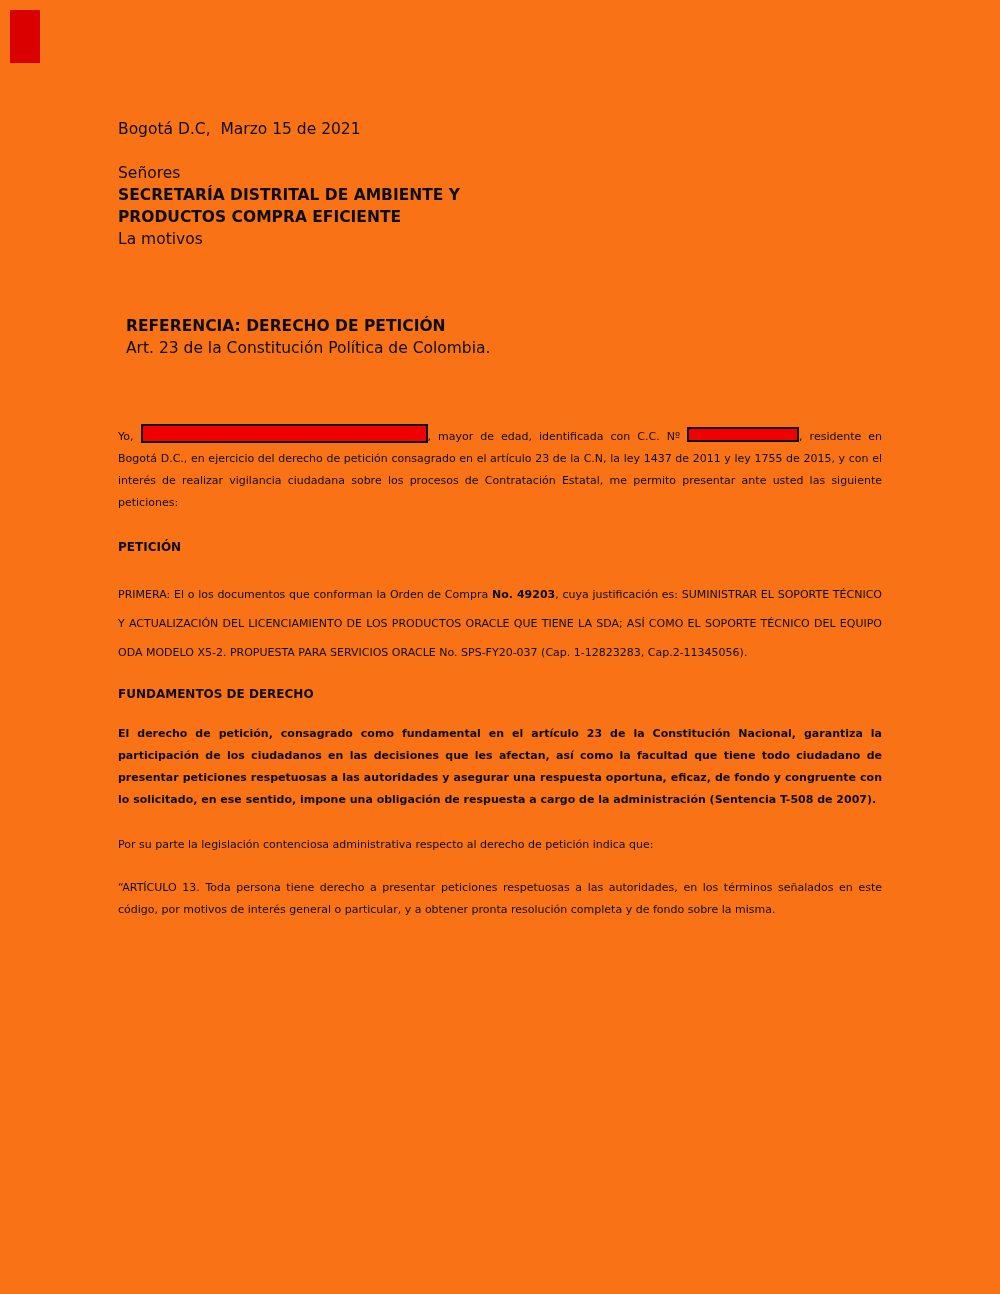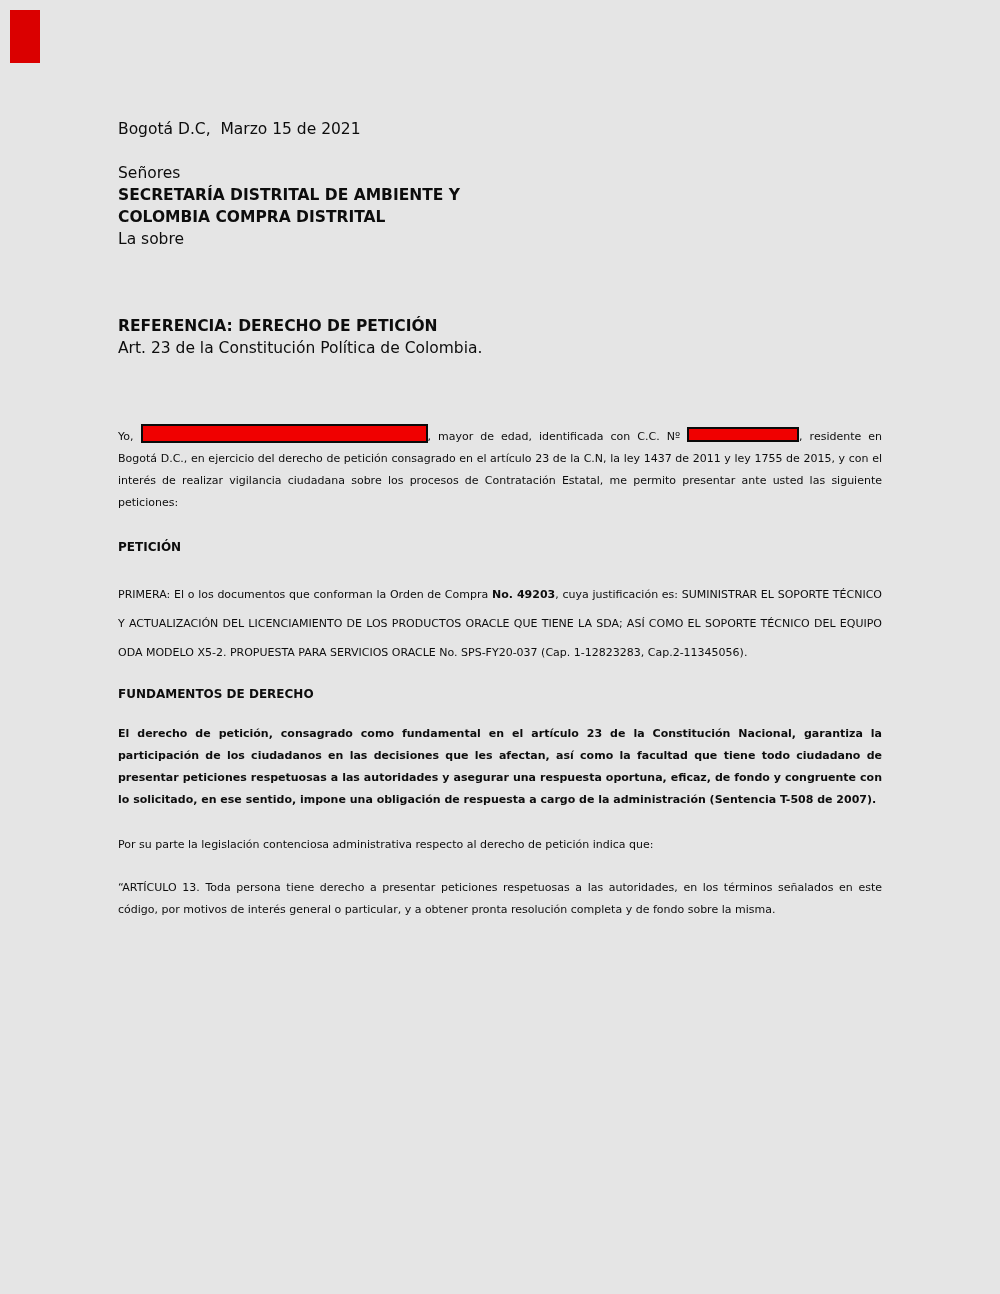--- a/index.html
+++ b/index.html
@@ -26,21 +26,21 @@
     height: 53px;
   }
   .line {
     font-size: 15.5px;
     line-height: 22px;
     white-space: pre-wrap;
   }
   .bold { font-weight: bold; }
   .block-date { margin: 0 0 22px 0; }
   .block-recipient { margin: 0 0 65px 0; }
-  .block-reference { margin: 0 0 65px 0; }
+  .block-reference { margin: 0 0 65px 8px; }
   .para {
     font-size: 11px;
     line-height: 22px;
     text-align: justify;
     margin: 0;
   }
   .block-intro { margin: 0 0 22px 0; }
   .heading {
     font-size: 12px;
     line-height: 22px;
@@ -67,31 +67,31 @@
   }
   .redaction-id {
     width: 108px;
     height: 11px;
     vertical-align: -2px;
   }
 </style>
 </head>
 <body>
 
-<div class="page" style="background: #e5e5e5;">
+<div class="page" style="background: #f97316;">
 
   <div class="corner-mark" style="background: rgb(218, 0, 0);"></div>
 
   <div class="line block-date">Bogotá D.C,  Marzo 15 de 2021</div>
 
   <div class="block-recipient">
     <div class="line">Señores</div>
     <div class="line bold">SECRETARÍA DISTRITAL DE AMBIENTE Y</div>
-    <div class="line bold">COLOMBIA COMPRA DISTRITAL</div>
-    <div class="line">La sobre</div>
+    <div class="line bold">PRODUCTOS COMPRA EFICIENTE</div>
+    <div class="line">La motivos</div>
   </div>
 
   <div class="block-reference">
     <div class="line bold">REFERENCIA: DERECHO DE PETICIÓN</div>
     <div class="line">Art. 23 de la Constitución Política de Colombia.</div>
   </div>
 
   <p class="para block-intro"><span>Yo, </span><span class="redaction redaction-name" style="background: rgb(240, 0, 0);"></span><span>, mayor de edad, identificada con C.C. Nº </span><span class="redaction redaction-id" style="background: rgb(240, 0, 0);"></span><span>, residente en Bogotá D.C., en ejercicio del derecho de petición consagrado en el artículo 23 de la C.N, la ley 1437 de 2011 y ley 1755 de 2015, y con el interés de realizar vigilancia ciudadana sobre los procesos de Contratación Estatal,  me permito presentar ante usted las siguiente peticiones:</span></p>
 
   <h3 class="heading block-peticion-heading">PETICIÓN</h3>

